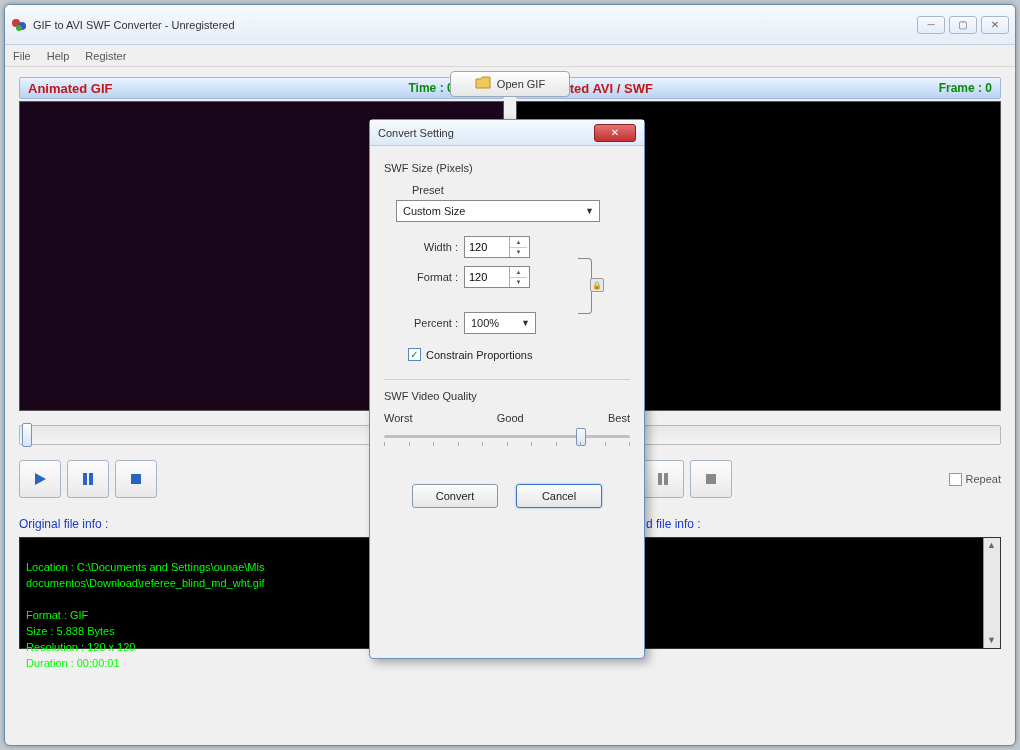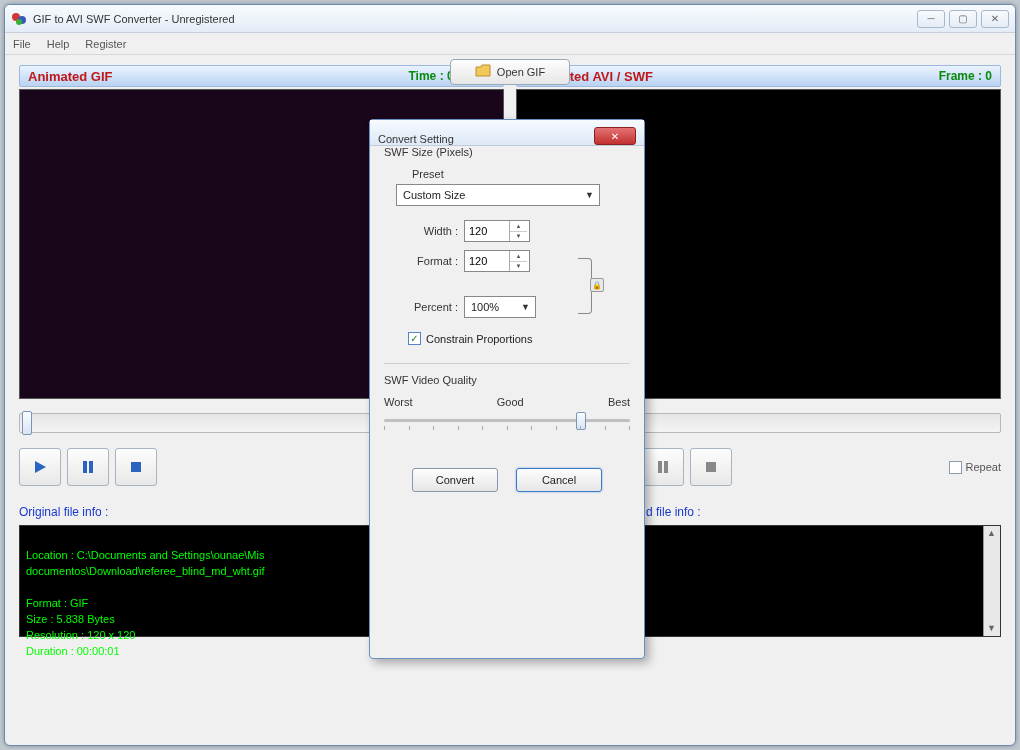--- a/index.html
+++ b/index.html
@@ -1,18 +1,18 @@
 <!DOCTYPE html>
 <html><head>
 <meta charset="utf-8">
 <style>
 * { box-sizing: border-box; margin: 0; padding: 0; font-family: Tahoma, sans-serif; font-size: 11px; }
 body { background: #c0c8d0; padding: 4px; }
 .window { width: 1012px; height: 742px; background: #f0f0f0; border: 1px solid #6a8ab0; border-radius: 6px; overflow: hidden; position: relative; box-shadow: 0 0 4px rgba(0,0,0,0.3);}
-.titlebar { height: 28px; background: linear-gradient(#f8fbfe,#e4ecf7); display:flex; align-items:center; padding:12px 6px; border-bottom:1px solid #c8d0dc;}
+.titlebar { height: 40px; background: linear-gradient(#f8fbfe,#e4ecf7); display:flex; align-items:center; padding:12px 6px; border-bottom:1px solid #c8d0dc;}
 .app-icon { width:16px; height:16px; margin-right:6px; position:relative; }
 .app-icon svg { width:16px; height:16px; }
 .title-text { color:#333; }
 .win-controls { margin-left:auto; display:flex; gap:4px; }
 .win-btn { width:28px; height:18px; background: linear-gradient(#f8fbfe,#e4ecf7); border:1px solid #a8b8cc; border-radius:3px; display:flex; align-items:center; justify-content:center; color:#666; font-size:10px; cursor:pointer;}
 .menubar { height:22px; background:#f0f0f0; display:flex; align-items:center; padding:0 8px; gap:16px; border-bottom:1px solid #d8d8d8;}
 .menubar span { color:#555; cursor:pointer;}
 .content { position:relative; padding: 10px 14px; }
 .panels { display:flex; gap:12px; position:relative; }
 .panel { flex:1; position:relative; }
@@ -31,23 +31,23 @@
 .info-box { margin-top:6px; height:112px; background:#000; color:#0f0; padding:6px; font-size:11px; line-height:1.45; position:relative; border:1px solid #333; white-space:pre-line;}
 .info-scroll { position:absolute; right:0; top:0; bottom:0; width:17px; background:#e8e8e8; border-left:1px solid #999;}
 .info-scroll:before { content:"▲"; position:absolute; top:1px; left:3px; font-size:9px; color:#666;}
 .info-scroll:after { content:"▼"; position:absolute; bottom:1px; left:3px; font-size:9px; color:#666;}
 .center-btn { position:absolute; top:-6px; left:50%; transform:translateX(-50%); z-index:5; }
 .open-gif-btn { width:120px; height:26px; background: linear-gradient(#fefefe,#e6e6e6); border:1px solid #9aa8ba; border-radius:4px; display:flex; align-items:center; justify-content:center; gap:6px; cursor:pointer; color:#333;}
 .folder-icon svg { width:16px; height:14px; }
 
 
 .dialog { position:absolute; top:114px; left:364px; width:276px; height:540px; background:#f0f0f0; border:1px solid #6890c0; border-radius:4px; box-shadow: 4px 4px 10px rgba(0,0,0,0.3); z-index:100; }
-.dlg-title { height:26px; background: linear-gradient(#f6fafe,#dde9f7); display:flex; align-items:flex-end; padding:0 8px; color:#333; border-bottom:1px solid #c0cad8;}
+.dlg-title { height:26px; background: linear-gradient(#f6fafe,#dde9f7); display:flex; align-items:center; padding:0 8px; color:#333; border-bottom:1px solid #c0cad8;}
 .dlg-close { margin-left:auto; width:42px; height:18px; background: linear-gradient(#e57373,#c23030); border:1px solid #8b2020; border-radius:3px; display:flex; align-items:center; justify-content:center; color:#fff; cursor:pointer; font-size:10px;}
-.dlg-body { padding:0 14px; color:#222;}
+.dlg-body { padding:16px 14px; color:#222;}
 .group-label { color:#333; margin-bottom:10px;}
 .sub-label { color:#333; margin-bottom:4px; margin-top:8px;}
 .combo { width:204px; height:22px; background:#fff; border:1px solid #888; display:flex; align-items:center; padding:0 6px; cursor:pointer; position:relative;}
 .combo:after { content:"▼"; position:absolute; right:5px; color:#333; font-size:9px;}
 .combo.small { width:72px; }
 .dim-row { display:flex; align-items:center; margin-top:14px; gap:6px; margin-left:24px;}
 .dim-label { width:50px; text-align:right; color:#333;}
 .spinner { width:66px; height:22px; background:#fff; border:1px solid #888; display:flex; align-items:center;}
 .spinner input { border:none; width:44px; padding:0 4px; outline:none; font-size:11px;}
 .spin-btns { width:18px; height:100%; border-left:1px solid #aaa; display:flex; flex-direction:column;}

